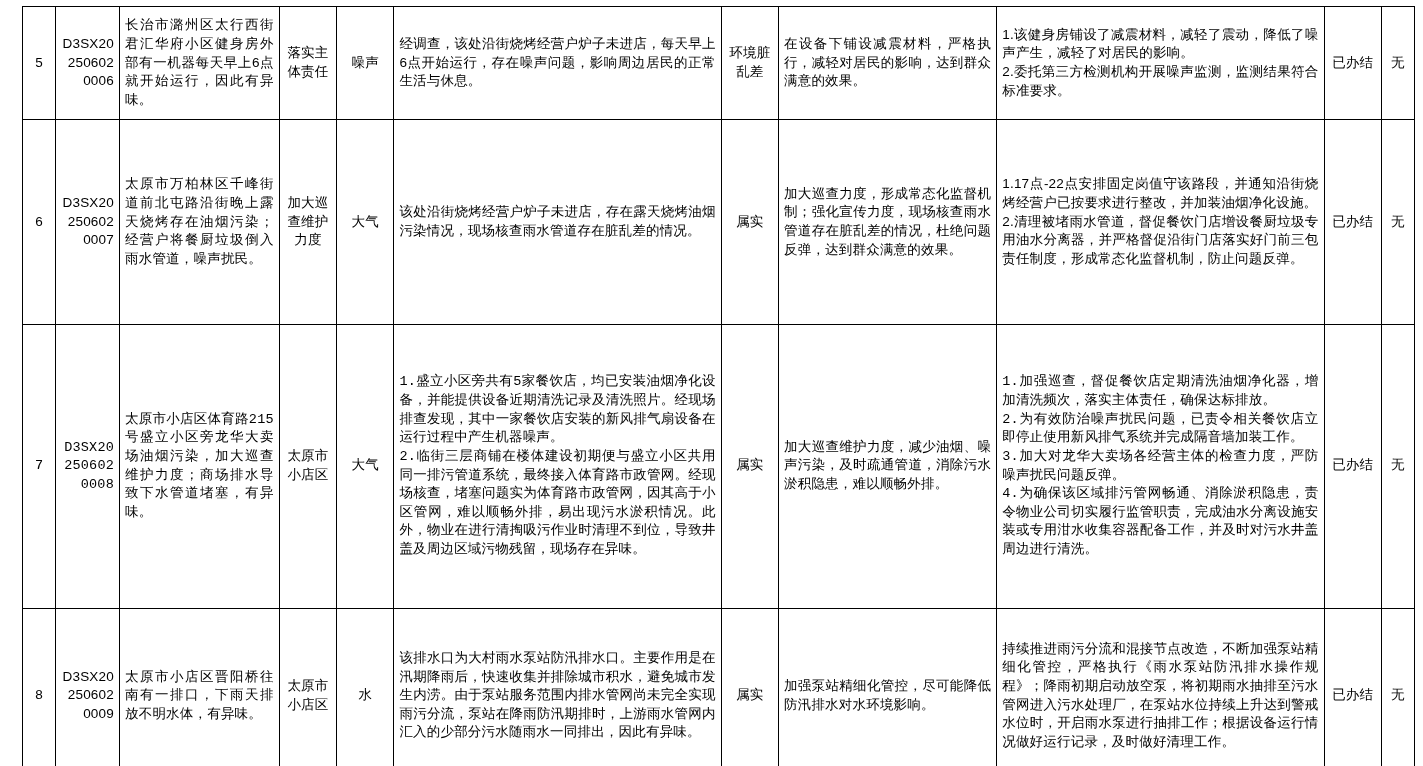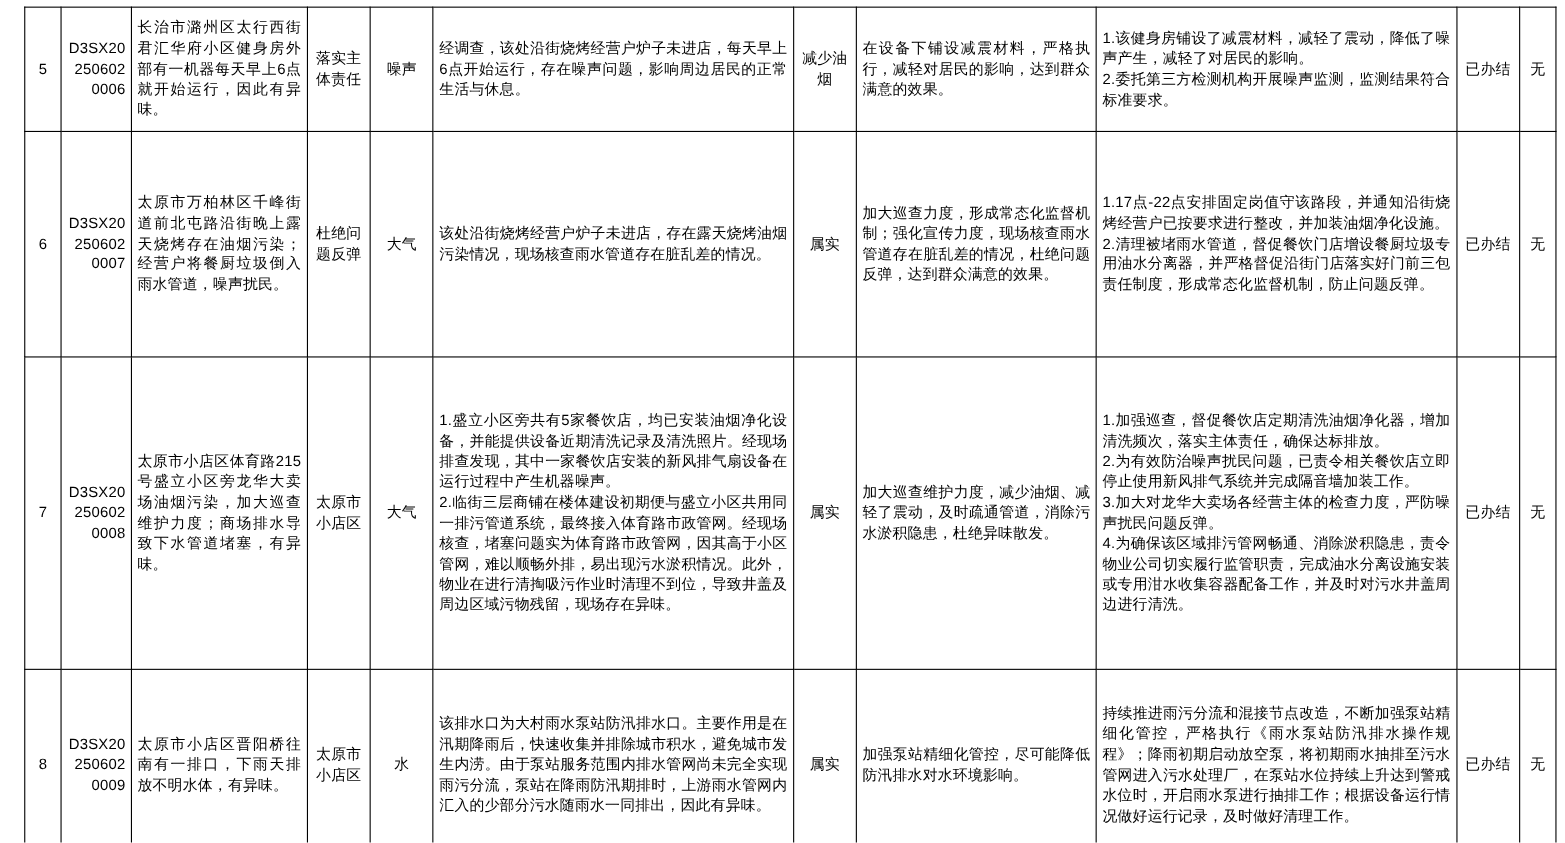--- a/index.html
+++ b/index.html
@@ -64,21 +64,21 @@
     text-align: right;
     line-height: 1.35;
     font-size: 13px;
     letter-spacing: 0px;
     word-break: break-all;
   }
 
   
   tr.r5 td { height: 104px; }
   tr.r6 td { height: 196px; }
-  tr.r7 td { height: 275px; }
+  tr.r7 td { height: 275px; font-family: Liberation Mono, monospace; }
   tr.r8 td { height: 165px; }
 </style>
 </head>
 <body>
 
 <div class="sheet">
   <table class="report">
     <colgroup>
       <col class="c-index">
       <col class="c-code">
@@ -93,51 +93,51 @@
       <col class="c-account">
     </colgroup>
     <tbody>
       <tr class="r5">
         <td class="cell-center">5</td>
         <td class="code">D3SX202506020006</td>
         <td class="cell-just">长治市潞州区太行西街君汇华府小区健身房外部有一机器每天早上6点就开始运行，因此有异味。</td>
         <td class="vtext">落实主体责任</td>
         <td class="vtext">噪声</td>
         <td class="cell-just">经调查，该处沿街烧烤经营户炉子未进店，每天早上6点开始运行，存在噪声问题，影响周边居民的正常生活与休息。</td>
-        <td class="vtext">减少油烟</td>
+        <td class="vtext">环境脏乱差</td>
         <td class="cell-just">在设备下铺设减震材料，严格执行，减轻对居民的影响，达到群众满意的效果。</td>
         <td class="cell-just" style="white-space:pre-line">1.该健身房铺设了减震材料，减轻了震动，降低了噪声产生，减轻了对居民的影响。
 2.委托第三方检测机构开展噪声监测，监测结果符合标准要求。</td>
         <td class="cell-center">已办结</td>
         <td class="cell-center">无</td>
       </tr>
       <tr class="r6">
         <td class="cell-center">6</td>
         <td class="code">D3SX202506020007</td>
         <td class="cell-just">太原市万柏林区千峰街道前北屯路沿街晚上露天烧烤存在油烟污染；经营户将餐厨垃圾倒入雨水管道，噪声扰民。</td>
-        <td class="vtext">杜绝问题反弹</td>
+        <td class="vtext">加大巡查维护力度</td>
         <td class="vtext">大气</td>
         <td class="cell-just">该处沿街烧烤经营户炉子未进店，存在露天烧烤油烟污染情况，现场核查雨水管道存在脏乱差的情况。</td>
         <td class="vtext">属实</td>
         <td class="cell-just">加大巡查力度，形成常态化监督机制；强化宣传力度，现场核查雨水管道存在脏乱差的情况，杜绝问题反弹，达到群众满意的效果。</td>
         <td class="cell-just" style="white-space:pre-line">1.17点-22点安排固定岗值守该路段，并通知沿街烧烤经营户已按要求进行整改，并加装油烟净化设施。
 2.清理被堵雨水管道，督促餐饮门店增设餐厨垃圾专用油水分离器，并严格督促沿街门店落实好门前三包责任制度，形成常态化监督机制，防止问题反弹。</td>
         <td class="cell-center">已办结</td>
         <td class="cell-center">无</td>
       </tr>
       <tr class="r7">
         <td class="cell-center">7</td>
         <td class="code">D3SX202506020008</td>
         <td class="cell-just">太原市小店区体育路215号盛立小区旁龙华大卖场油烟污染，加大巡查维护力度；商场排水导致下水管道堵塞，有异味。</td>
         <td class="vtext">太原市小店区</td>
         <td class="vtext">大气</td>
         <td class="cell-just" style="white-space:pre-line">1.盛立小区旁共有5家餐饮店，均已安装油烟净化设备，并能提供设备近期清洗记录及清洗照片。经现场排查发现，其中一家餐饮店安装的新风排气扇设备在运行过程中产生机器噪声。
 2.临街三层商铺在楼体建设初期便与盛立小区共用同一排污管道系统，最终接入体育路市政管网。经现场核查，堵塞问题实为体育路市政管网，因其高于小区管网，难以顺畅外排，易出现污水淤积情况。此外，物业在进行清掏吸污作业时清理不到位，导致井盖及周边区域污物残留，现场存在异味。</td>
         <td class="vtext">属实</td>
-        <td class="cell-just">加大巡查维护力度，减少油烟、减轻了震动，及时疏通管道，消除污水淤积隐患，杜绝异味散发。</td>
+        <td class="cell-just">加大巡查维护力度，减少油烟、噪声污染，及时疏通管道，消除污水淤积隐患，难以顺畅外排。</td>
         <td class="cell-just" style="white-space:pre-line">1.加强巡查，督促餐饮店定期清洗油烟净化器，增加清洗频次，落实主体责任，确保达标排放。
 2.为有效防治噪声扰民问题，已责令相关餐饮店立即停止使用新风排气系统并完成隔音墙加装工作。
 3.加大对龙华大卖场各经营主体的检查力度，严防噪声扰民问题反弹。
 4.为确保该区域排污管网畅通、消除淤积隐患，责令物业公司切实履行监管职责，完成油水分离设施安装或专用泔水收集容器配备工作，并及时对污水井盖周边进行清洗。</td>
         <td class="cell-center">已办结</td>
         <td class="cell-center">无</td>
       </tr>
       <tr class="r8">
         <td class="cell-center">8</td>
         <td class="code">D3SX202506020009</td>

